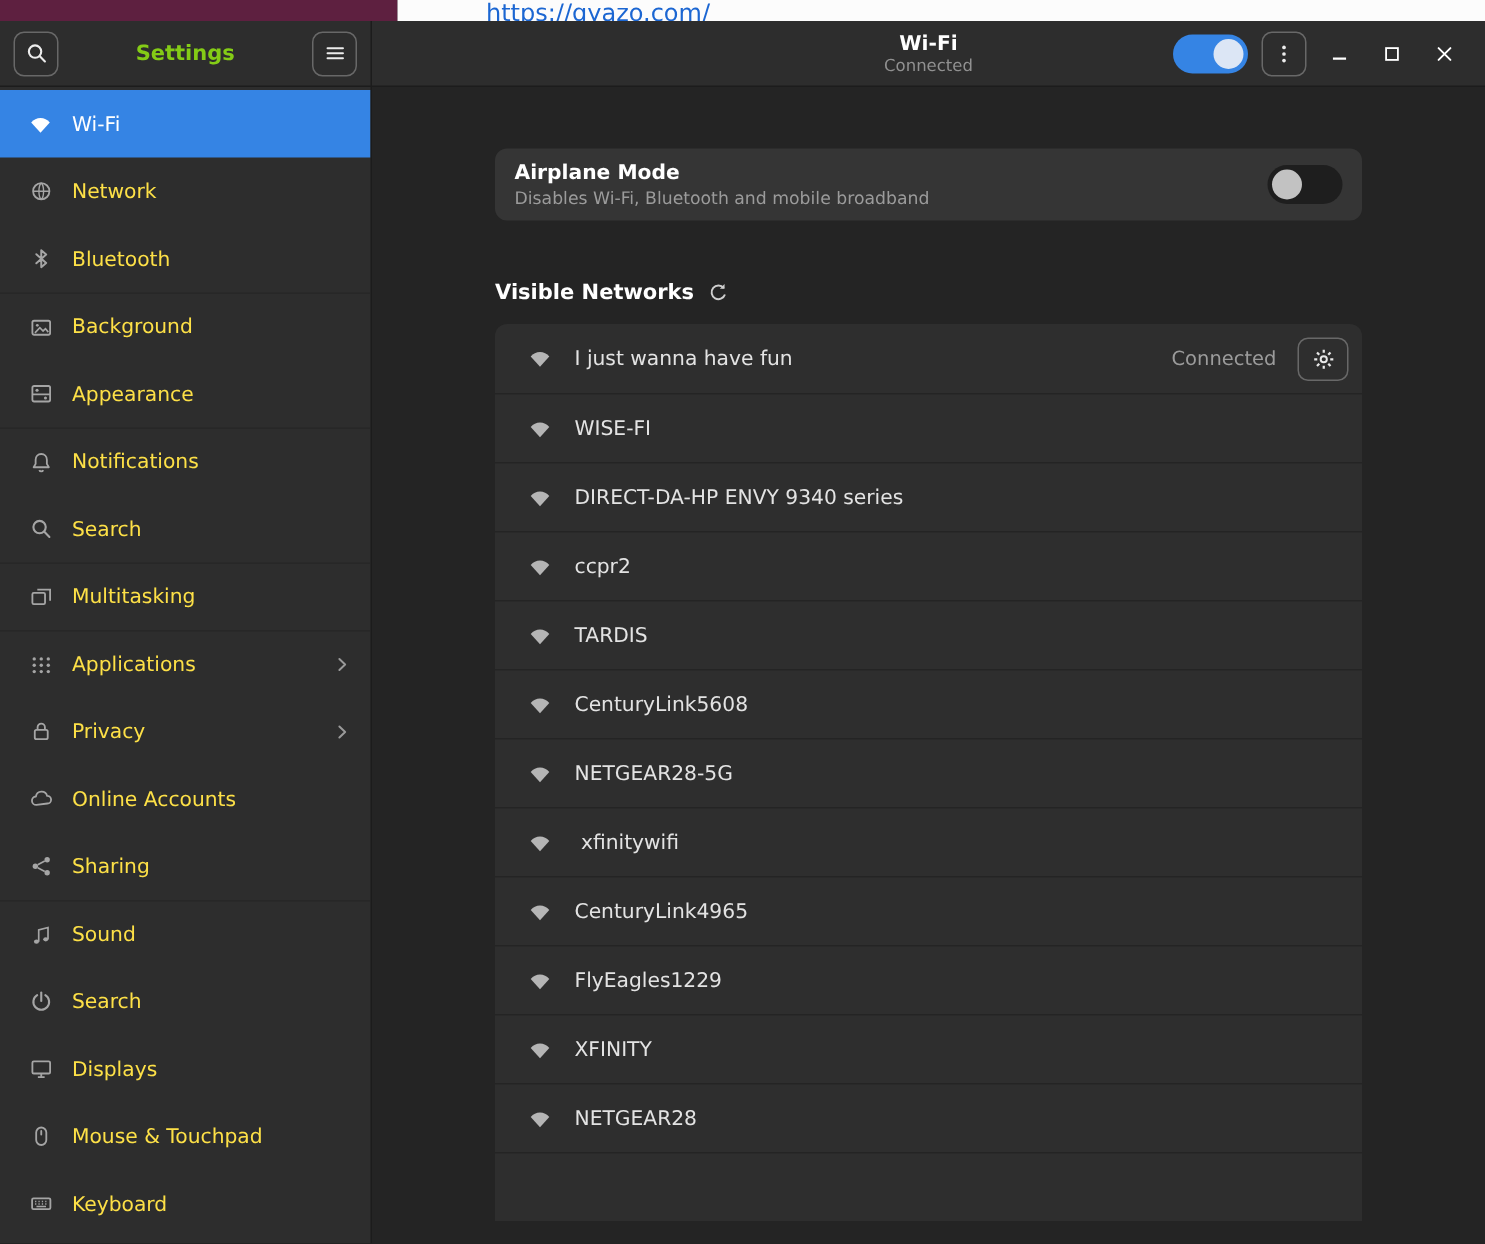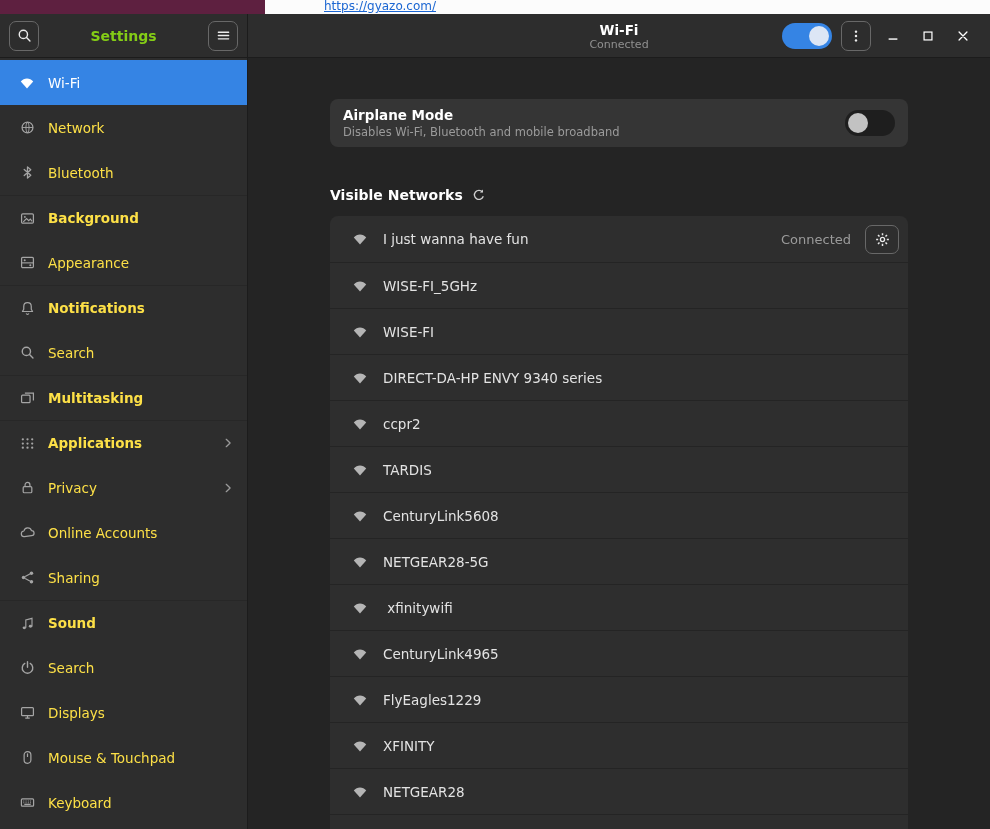--- a/index.html
+++ b/index.html
@@ -4,21 +4,21 @@
 <style>
   * { box-sizing: border-box; margin: 0; padding: 0; }
   html, body { width: 990px; height: 829px; }
   body { font-family: "DejaVu Sans", "Liberation Sans", sans-serif; background: #242424; overflow: hidden; }
   .screen { width: 990px; height: 829px; position: relative; overflow: hidden; background: #242424; }
 
   
   .top-strip { height: 14px; display: flex; }
   .strip-left { width: 265px; flex: none; background: var(--maroon, #5e2040); }
   .strip-right { flex: 1; background: #fcfcfc; position: relative; overflow: hidden; }
-  .url-text { position: absolute; left: 59px; top: -1px; font-size: 12px; color: #1b66d2; text-decoration: underline; white-space: nowrap; cursor: text; }
+  .url-text { position: absolute; left: 59px; top: -1px; font-size: 16px; color: #1b66d2; text-decoration: underline; white-space: nowrap; cursor: text; }
 
   .window { height: 815px; display: flex; flex-direction: column; }
 
   
   .headerbar { height: 44px; display: flex; flex: none; }
   .hb-left { width: 248px; flex: none; background: #2d2d2d; border-right: 1px solid #1c1c1c; border-bottom: 1px solid #1c1c1c; display: flex; align-items: center; justify-content: space-between; padding: 0 9px; }
   .hb-title { font-size: 14px; font-weight: bold; color: #84cc16; }
   .hb-btn { width: 30px; height: 30px; border-radius: 7px; background: #2d2d2d; border: 1px solid #686868; color: #ececec; display: flex; align-items: center; justify-content: center; cursor: pointer; flex: none; }
   .hb-right { flex: 1; background: #2d2d2d; border-bottom: 1px solid #1c1c1c; position: relative; }
   .page-title-block { position: absolute; left: 50%; top: 50%; transform: translate(-50%, -50%); text-align: center; }
@@ -34,21 +34,21 @@
   .switch.off .knob { left: 3px; background: #c2c2c2; }
 
   .win-btn { width: 26px; height: 26px; background: transparent; border: none; color: #ffffff; display: flex; align-items: center; justify-content: center; cursor: pointer; }
 
   
   .wbody { flex: 1; display: flex; overflow: hidden; }
   .sidebar { width: 248px; flex: none; background: #2d2d2d; border-right: 1px solid #1c1c1c; padding-top: 2px; overflow: hidden; }
   .sb-item { height: 45px; display: flex; align-items: center; gap: 13px; padding: 0 12px 0 19px; color: #fde047; cursor: pointer; }
   .sb-item.selected { background: var(--accent, #3584e4); color: #ffffff; }
   .sb-item.selected .sb-icon { color: #ffffff; }
-  .sb-item.group-start { border-top: 1px solid #272727; font-weight: bold; }
+  .sb-item.group-start { border-top: 1px solid #272727; }
   .sb-icon { width: 16px; height: 16px; color: #a5a5a5; display: flex; align-items: center; justify-content: center; flex: none; }
   .sb-label { font-size: 13.5px; }
   .sb-chevron { margin-left: auto; color: #9a9a9a; display: flex; align-items: center; }
 
   .content { flex: 1; background: #242424; padding: 41px 82px 0; overflow: hidden; }
   .airplane-card { background: #353535; border-radius: 8px; height: 48px; display: flex; align-items: center; justify-content: space-between; padding: 4px 13px; }
   .ap-title { font-size: 13.5px; font-weight: bold; color: #ffffff; }
   .ap-sub { font-size: 11.5px; color: #9b9b9b; margin-top: 2px; }
 
   .vn-heading-row { margin-top: 40px; display: flex; align-items: center; gap: 9px; }
@@ -372,29 +372,20 @@
                   </svg>
                 </span>
     </button>
   </div>
             <div class="net-row">
     <span class="nw-icon">
                 <svg viewBox="0 0 16 16" width="16" height="16">
                   <path fill="currentColor" d="M8 13.5 1.8 6.6C3.4 4.7 5.6 3.6 8 3.6s4.6 1.1 6.2 3L8 13.5z"></path>
                 </svg>
               </span>
-    <span class="ssid">WISE-FI_5GHz</span>
-
-  </div>
-            <div class="net-row">
-    <span class="nw-icon">
-                <svg viewBox="0 0 16 16" width="16" height="16">
-                  <path fill="currentColor" d="M8 13.5 1.8 6.6C3.4 4.7 5.6 3.6 8 3.6s4.6 1.1 6.2 3L8 13.5z"></path>
-                </svg>
-              </span>
     <span class="ssid">WISE-FI</span>
 
   </div>
             <div class="net-row">
     <span class="nw-icon">
                 <svg viewBox="0 0 16 16" width="16" height="16">
                   <path fill="currentColor" d="M8 13.5 1.8 6.6C3.4 4.7 5.6 3.6 8 3.6s4.6 1.1 6.2 3L8 13.5z"></path>
                 </svg>
               </span>
     <span class="ssid">DIRECT-DA-HP ENVY 9340 series</span>

